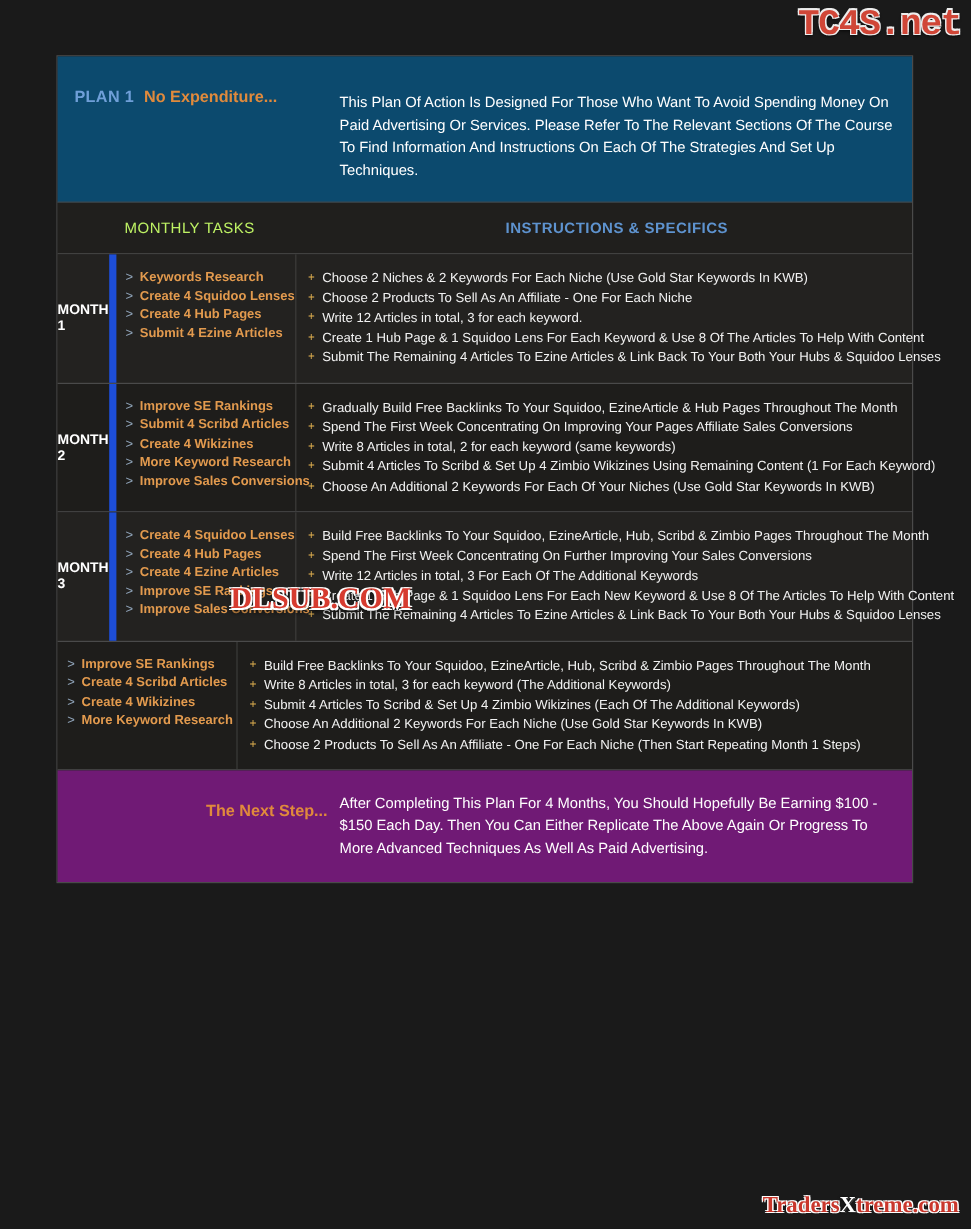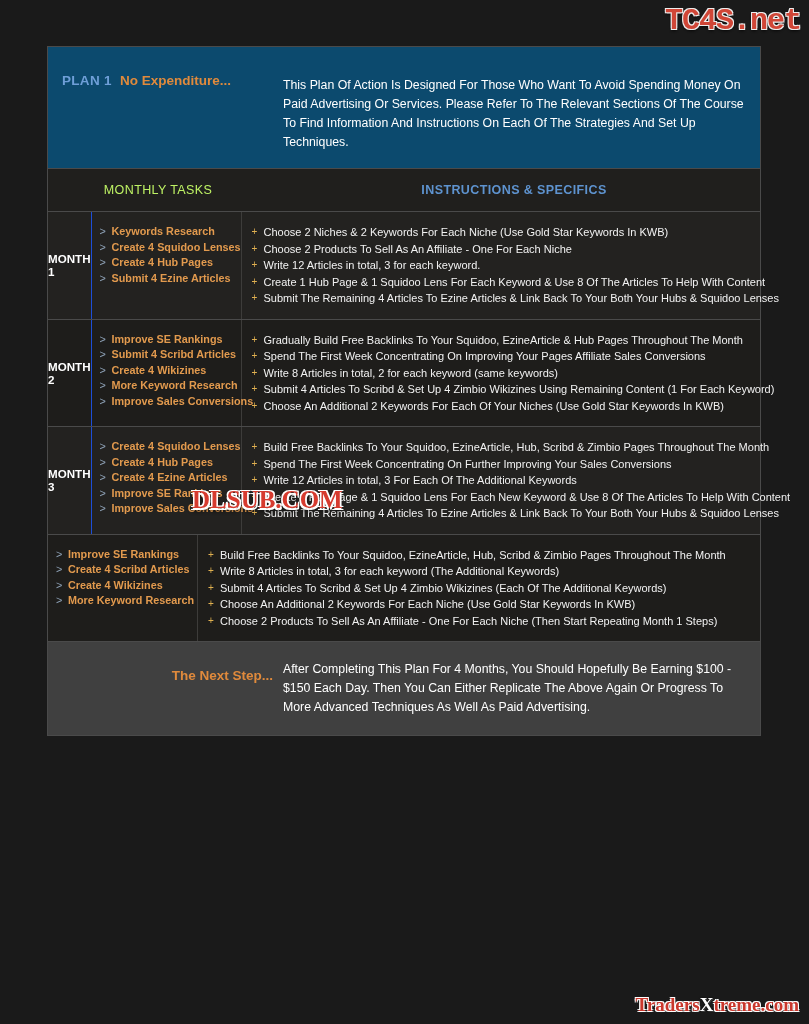--- a/index.html
+++ b/index.html
@@ -134,21 +134,21 @@
   .mrow.alt { background: #1e1d1b; }
   .cell-month {
     width: 70px;
     box-sizing: border-box;
     display: flex;
     align-items: center;
     justify-content: center;
     color: #ffffff;
     font-size: 11.6px;
     font-weight: bold;
-    border-right: 1px solid #1d4ed8;
+    border-right: 6px solid #1d4ed8;
   }
   .cell-tasks {
     width: 150px;
     box-sizing: border-box;
     padding: 12px 4px 12px 8px;
     border-right: 1px solid #3d3c3a;
   }
   .cell-instr {
     flex: 1;
     box-sizing: border-box;
@@ -193,21 +193,21 @@
   ul.ins li .mk {
     position: absolute;
     left: 0;
     top: 0;
     color: #e0b050;
     font-size: 10px;
   }
 
   
   .foot {
-    background: #404040;
+    background: #701a75;
     align-items: flex-start;
     justify-content: space-between;
   }
   .foot .f1 {
     width: 235px;
     box-sizing: border-box;
     padding: 26px 10px 0 0;
     text-align: right;
     color: #e08a3c;
     font-size: 13.5px;

